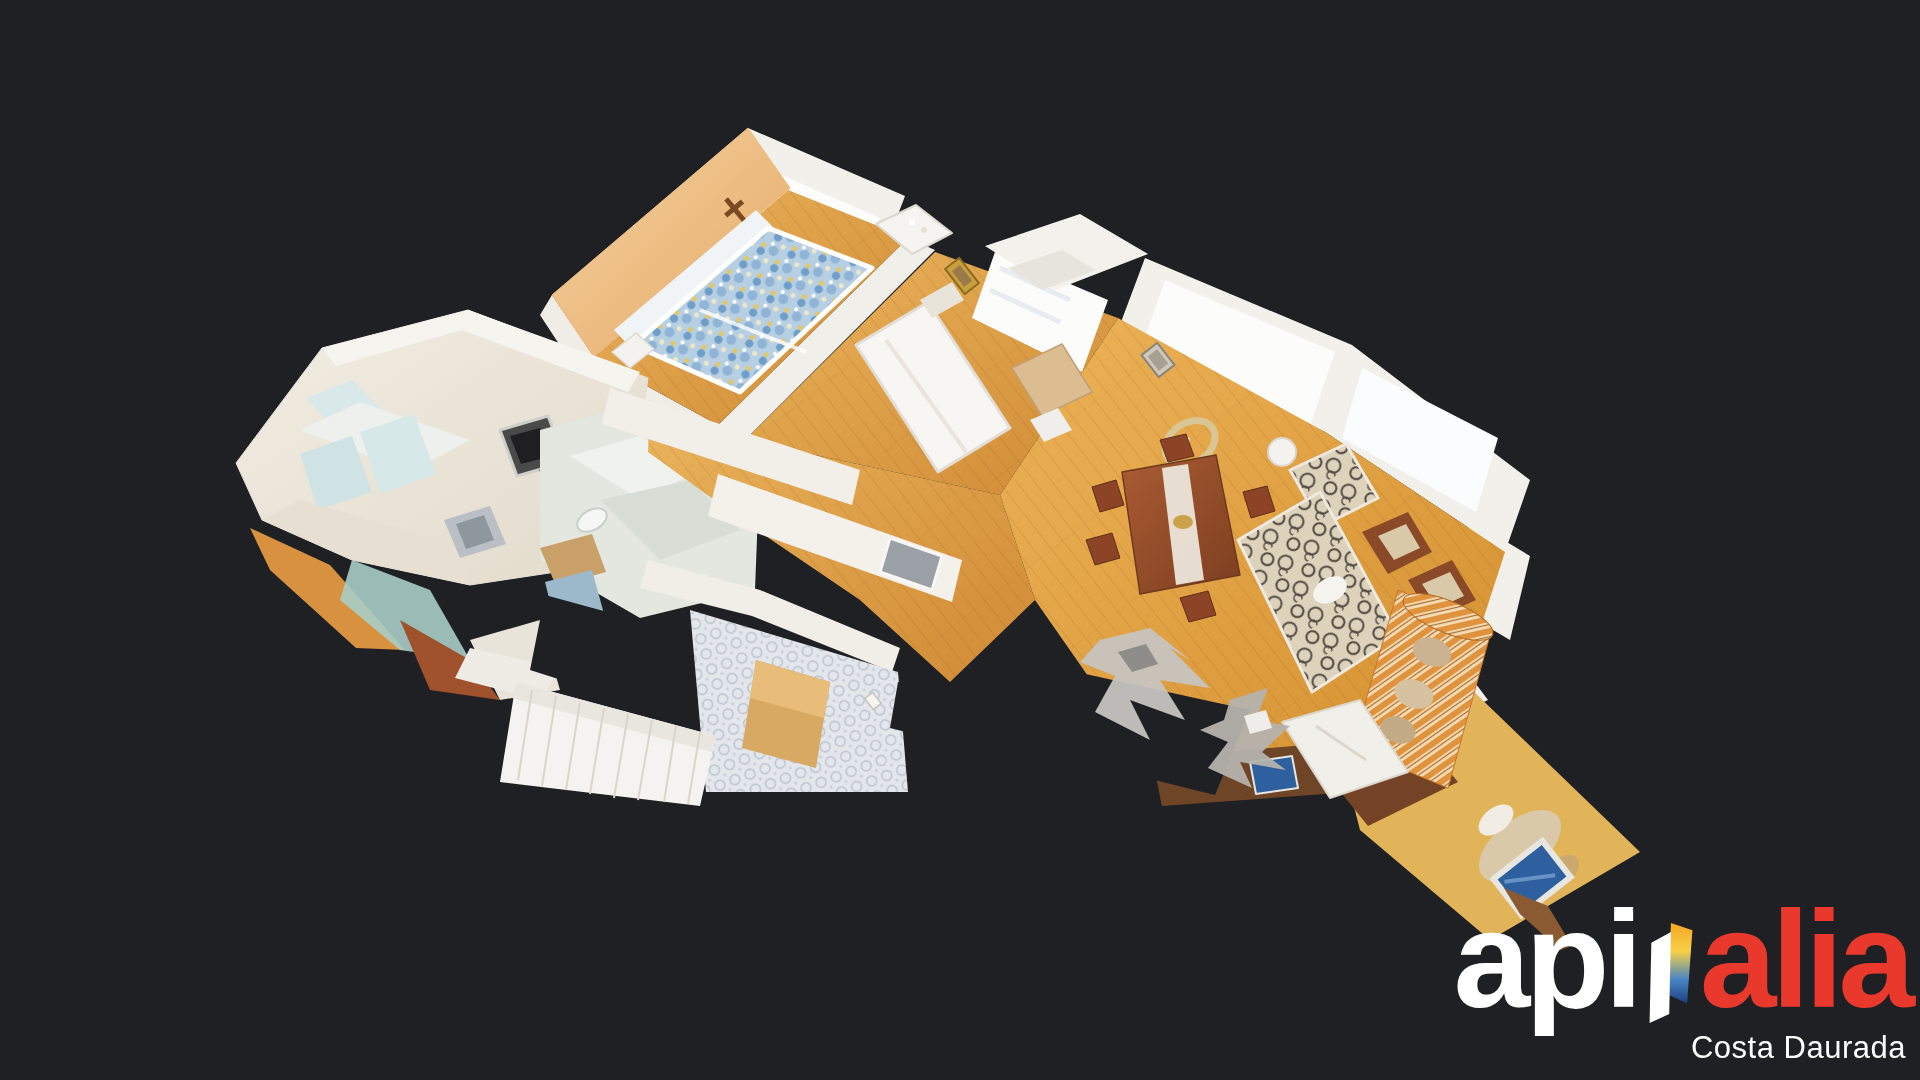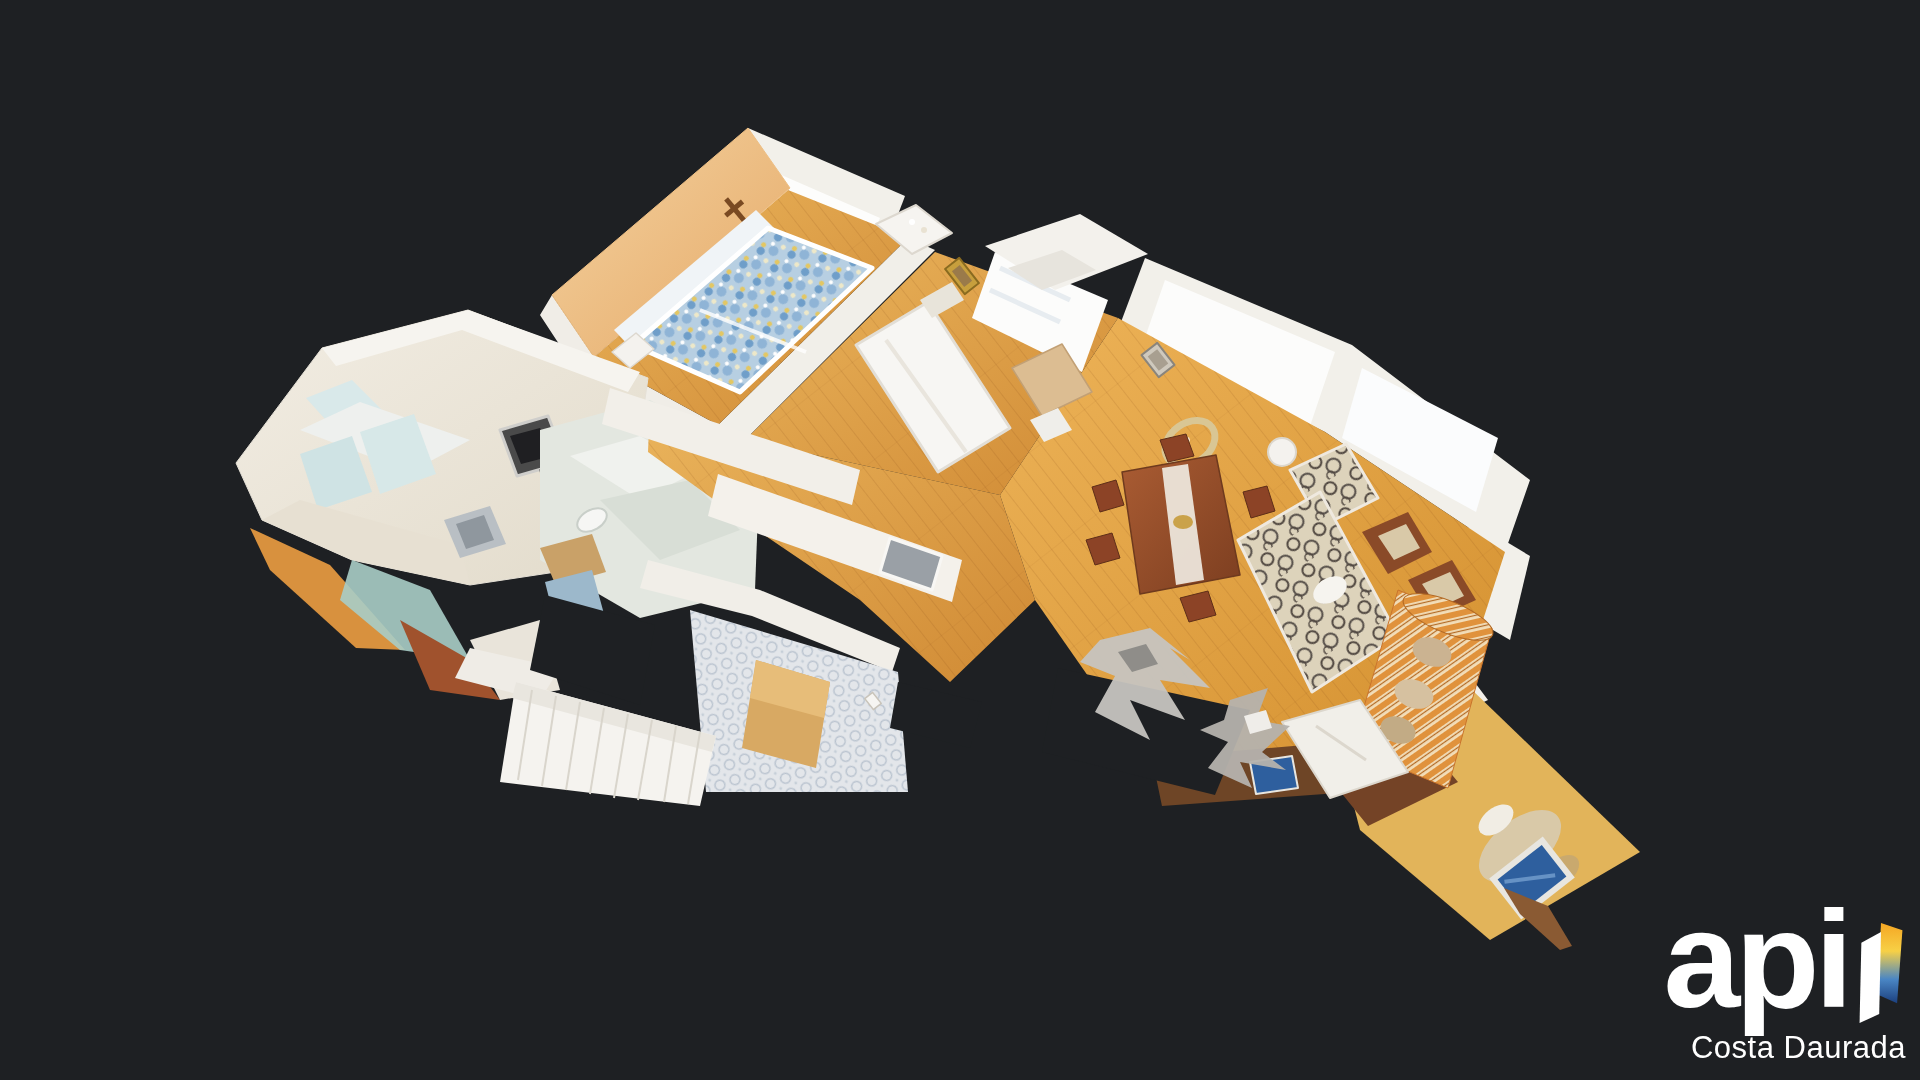--- a/index.html
+++ b/index.html
@@ -284,17 +284,18 @@
         <linearGradient id="doorGrad" x1="0" y1="0" x2="0" y2="1">
           <stop offset="0" stop-color="#f5a623"></stop>
           <stop offset="0.35" stop-color="#f7d046"></stop>
           <stop offset="0.7" stop-color="#4a86c4"></stop>
           <stop offset="1" stop-color="#1b3f7e"></stop>
         </linearGradient>
       </defs>
       <polygon points="28,2 52,10 46,92 24,82" fill="url(#doorGrad)"></polygon>
       <polygon points="6,24 28,12 26,104 4,114" fill="#ffffff"></polygon>
     </svg>
+    <span class="logo-alia" style="color: rgb(232, 57, 44);">alia</span>
   </div>
   <div class="logo-subtitle" style="color: rgb(255, 255, 255);">Costa Daurada</div>
 </div>
 
 </div>
 
 </body></html>

